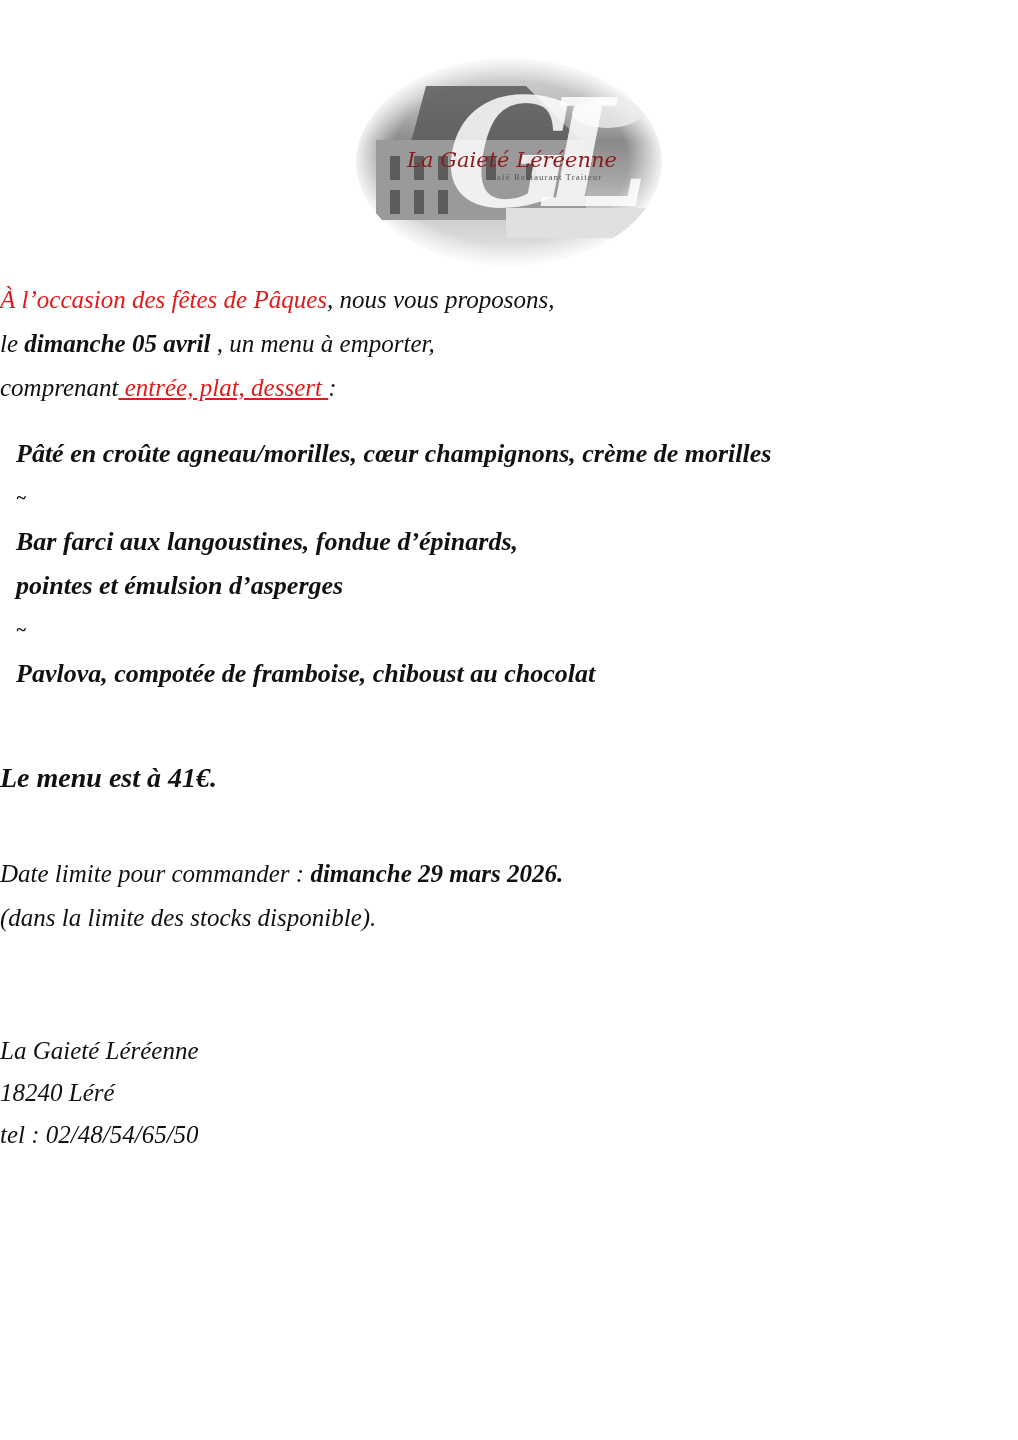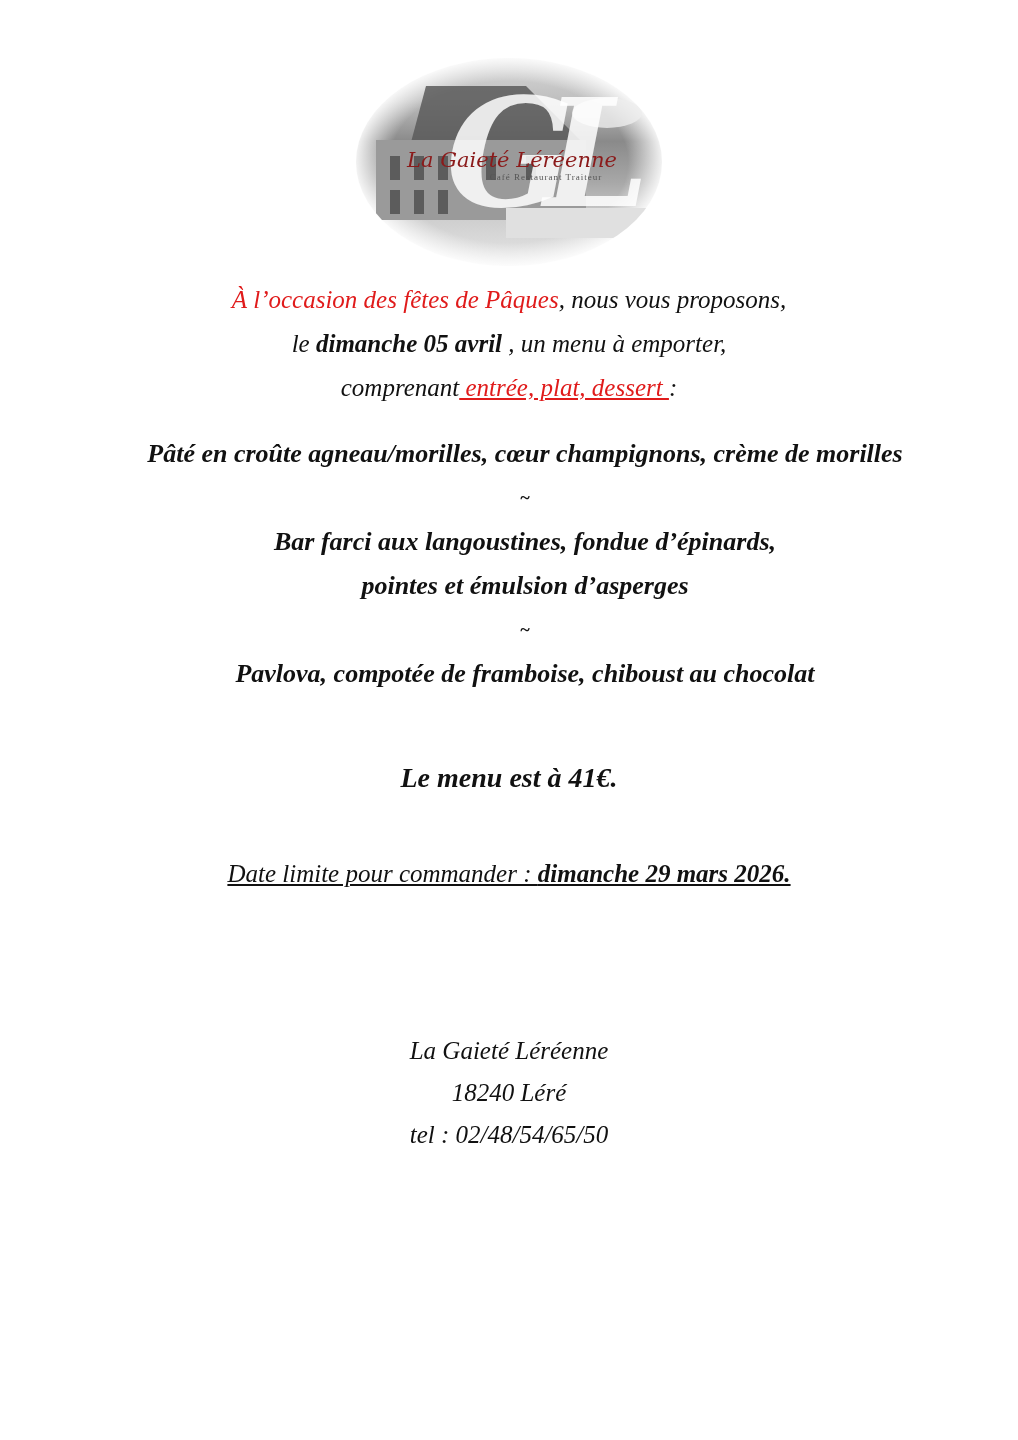--- a/index.html
+++ b/index.html
@@ -16,30 +16,30 @@
     .facade { position: absolute; left: 20px; top: 82px; width: 210px; height: 80px; background: #9a9a9a; }
     .win { position: absolute; width: 10px; height: 24px; background: #5c5c5c; }
     .wall { position: absolute; left: 150px; top: 150px; width: 140px; height: 30px; background: #e0e0e0; }
     .cloud { position: absolute; right: 20px; top: 40px; width: 70px; height: 30px; border-radius: 50%; background: #eee; opacity:.8; }
     .monogram { position: absolute; left: 90px; top: 20px; font-family: "DejaVu Serif", serif; font-style: italic;
       font-size: 150px; color: rgba(255,255,255,0.85); line-height: 1; letter-spacing: -30px; font-weight: bold; }
     .logo-name { position: absolute; left: 36px; top: 90px; width: 240px; text-align: center;
       font-family: "DejaVu Serif", serif; font-style: italic; font-size: 21px; color: #8b1a1a; }
     .logo-sub { position: absolute; left: 100px; top: 114px; width: 180px; text-align: center;
       font-family: Liberation Serif, serif; font-size: 9px; color: #555; letter-spacing: 1px; }
-    .block { position: absolute; left: 0; width: 1018px; text-align: center;
+    .block { position: absolute; left: 0; width: 1018px; text-align: left;
       font-family: "Liberation Serif", serif; font-style: italic; }
     .intro { top: 278px; font-size: 25px; line-height: 44px; }
     .red { color: #e01b1b; }
     .bold { font-weight: bold; }
     .u { text-decoration: underline; text-decoration-color: #e01b1b; font-family: Liberation Serif, serif; }
     .menu { top: 432px; font-size: 26px; line-height: 44px; font-weight: bold; margin-left: 16px; }
     .sep { font-size: 18px; line-height: 44px; }
     .price { top: 762px; font-size: 28px; font-weight: bold; }
-    .deadline { top: 852px; font-size: 25px; line-height: 44px; text-decoration: underline; }
+    .deadline { top: 852px; font-size: 25px; line-height: 44px; }
     .contact { top: 1030px; font-size: 25px; line-height: 42px; }
   </style>
 </head>
 <body>
 
 <div class="logo">
   <div class="logo-oval">
     <div class="cloud"></div>
     <div class="roof"></div>
     <div class="facade">
@@ -71,19 +71,20 @@
   <div>Bar farci aux langoustines, fondue d’épinards,</div>
   <div>pointes et émulsion d’asperges</div>
   <div class="sep">~</div>
   <div>Pavlova, compotée de framboise, chiboust au chocolat</div>
 </div>
 
 <div class="block price">Le menu est à 41€.</div>
 
 <div class="block deadline">
   <div><span>Date limite pour commander : </span><span class="bold">dimanche 29 mars 2026.</span></div>
+  <div>(dans la limite des stocks disponible).</div>
 </div>
 
 <div class="block contact">
   <div>La Gaieté Léréenne</div>
   <div>18240 Léré</div>
   <div>tel : 02/48/54/65/50</div>
 </div>
 
 </body></html>

